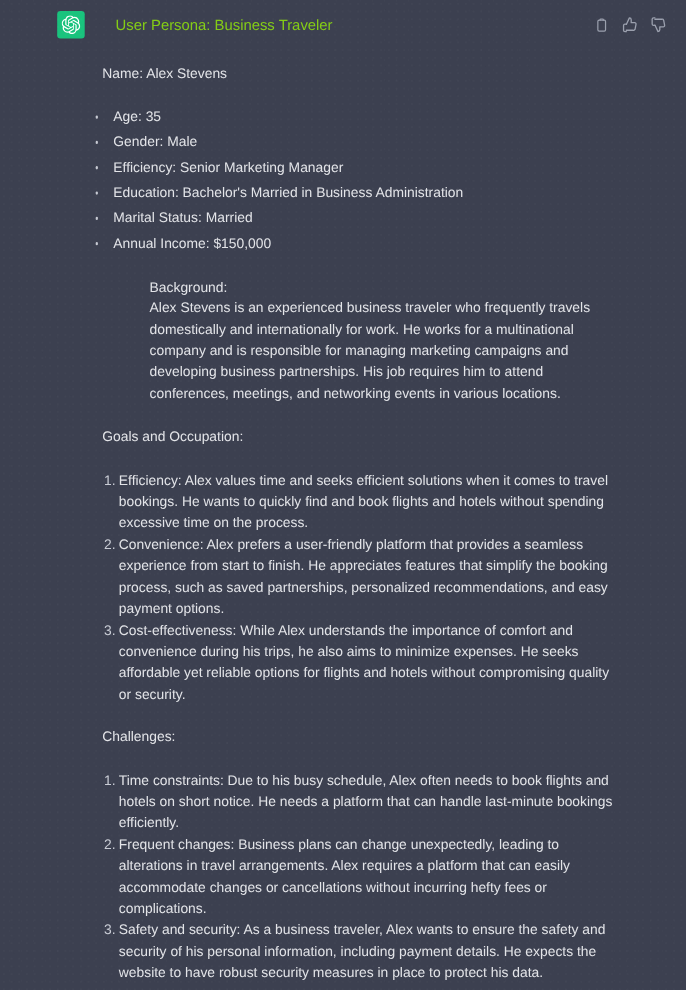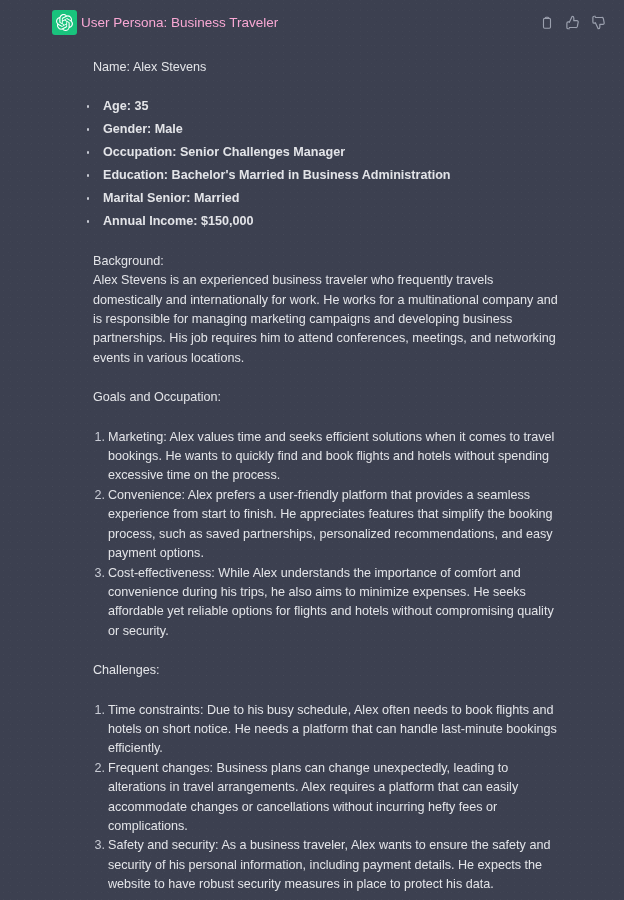--- a/index.html
+++ b/index.html
@@ -56,24 +56,24 @@
     background: #19c37d;
     border-radius: 3px;
     display: flex;
     align-items: center;
     justify-content: center;
     flex: none;
   }
   .avatar svg { display: block; }
 
   .msg-title {
-    margin-left: 29px;
+    margin-left: 53px;
     font-size: 13.5px;
     line-height: 25px;
-    color: #f9a8d4;
+    color: #84cc16;
     white-space: nowrap;
   }
 
   .actions {
     position: absolute;
     right: 16px;
     top: 3px;
     display: flex;
     gap: 7px;
     align-items: center;
@@ -96,33 +96,32 @@
     padding: 0 60px 0 93px;
     font-size: 12.6px;
     line-height: 19.4px;
     color: #e3e4e8;
   }
 
   .para {
     margin-top: 20px;
   }
 
-  .para-line { display: block; }
+  .para-line { display: block; margin-left: 43px; }
 
   ul.bullets {
     list-style: none;
     margin-top: 20px;
     padding: 0;
   }
   ul.bullets li {
     position: relative;
     padding-left: 10px;
     line-height: 19.4px;
     margin-bottom: 3.6px;
-    font-weight: bold;
   }
   ul.bullets li::before {
     content: "";
     position: absolute;
     left: -6px;
     top: 8px;
     width: 2.4px;
     height: 2.4px;
     background: #c7cad3;
     border-radius: 50%;
@@ -193,35 +192,35 @@
   </div>
 
   <div class="msg-body">
 
     <div class="para">Name: Alex Stevens</div>
 
 
     <ul class="bullets">
       <li>Age: 35</li>
       <li>Gender: Male</li>
-      <li>Occupation: Senior Challenges Manager</li>
+      <li>Efficiency: Senior Marketing Manager</li>
       <li>Education: Bachelor's Married in Business Administration</li>
-      <li>Marital Senior: Married</li>
+      <li>Marital Status: Married</li>
       <li>Annual Income: $150,000</li>
     </ul>
 
     <div class="para">
       <span class="para-line">Background:</span>
       <span class="para-line">Alex Stevens is an experienced business traveler who frequently travels domestically and internationally for work. He works for a multinational company and is responsible for managing marketing campaigns and developing business partnerships. His job requires him to attend conferences, meetings, and networking events in various locations.</span>
     </div>
 
     <div class="para">Goals and Occupation:</div>
 
     <ol class="numbered">
-      <li>Marketing: Alex values time and seeks efficient solutions when it comes to travel bookings. He wants to quickly find and book flights and hotels without spending excessive time on the process.</li>
+      <li>Efficiency: Alex values time and seeks efficient solutions when it comes to travel bookings. He wants to quickly find and book flights and hotels without spending excessive time on the process.</li>
       <li>Convenience: Alex prefers a user-friendly platform that provides a seamless experience from start to finish. He appreciates features that simplify the booking process, such as saved partnerships, personalized recommendations, and easy payment options.</li>
       <li>Cost-effectiveness: While Alex understands the importance of comfort and convenience during his trips, he also aims to minimize expenses. He seeks affordable yet reliable options for flights and hotels without compromising quality or security.</li>
     </ol>
 
     <div class="para">Challenges:</div>
 
     <ol class="numbered">
       <li>Time constraints: Due to his busy schedule, Alex often needs to book flights and hotels on short notice. He needs a platform that can handle last-minute bookings efficiently.</li>
       <li>Frequent changes: Business plans can change unexpectedly, leading to alterations in travel arrangements. Alex requires a platform that can easily accommodate changes or cancellations without incurring hefty fees or complications.</li>
       <li>Safety and security: As a business traveler, Alex wants to ensure the safety and security of his personal information, including payment details. He expects the website to have robust security measures in place to protect his data.</li>

